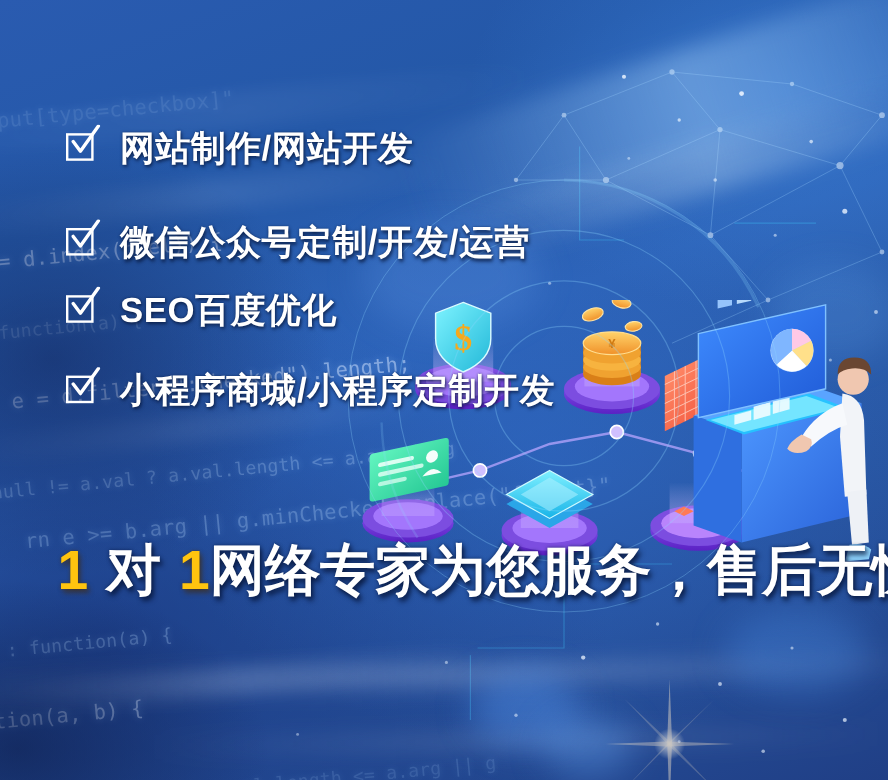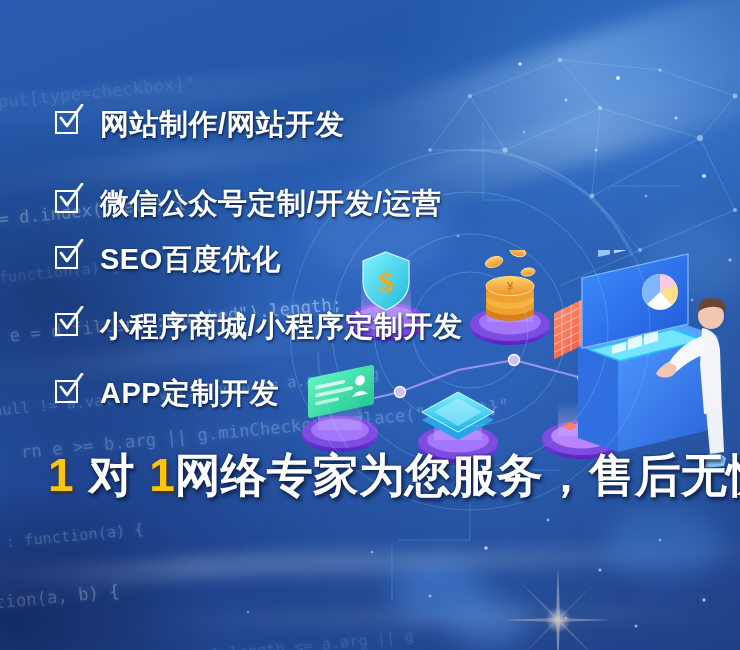--- a/index.html
+++ b/index.html
@@ -403,26 +403,17 @@
     <div class="feature" style="top:309px;">
       <span class="chk">
         <span class="box"></span>
         <svg class="tick" viewBox="0 0 27 30">
             <path d="M4 14 L10 22 L25 1" fill="none" stroke="#ffffff" stroke-width="2.8" stroke-linecap="round" stroke-linejoin="round"></path>
           </svg>
       </span>
       <span class="ftext">小程序商城/小程序定制开发</span>
     </div>
 
-    <div class="feature" style="top:376px;">
-      <span class="chk">
-        <span class="box"></span>
-        <svg class="tick" viewBox="0 0 27 30">
-            <path d="M4 14 L10 22 L25 1" fill="none" stroke="#ffffff" stroke-width="2.8" stroke-linecap="round" stroke-linejoin="round"></path>
-          </svg>
-      </span>
-      <span class="ftext">APP定制开发</span>
-    </div>
 
     <div id="tagline"><span class="num">1</span><span class="sp"> </span><span>对</span><span class="sp"> </span><span class="num">1</span><span>网络专家为您服务，售后无忧！</span></div>
 
   </div>
 </div>
 
 </body></html>

